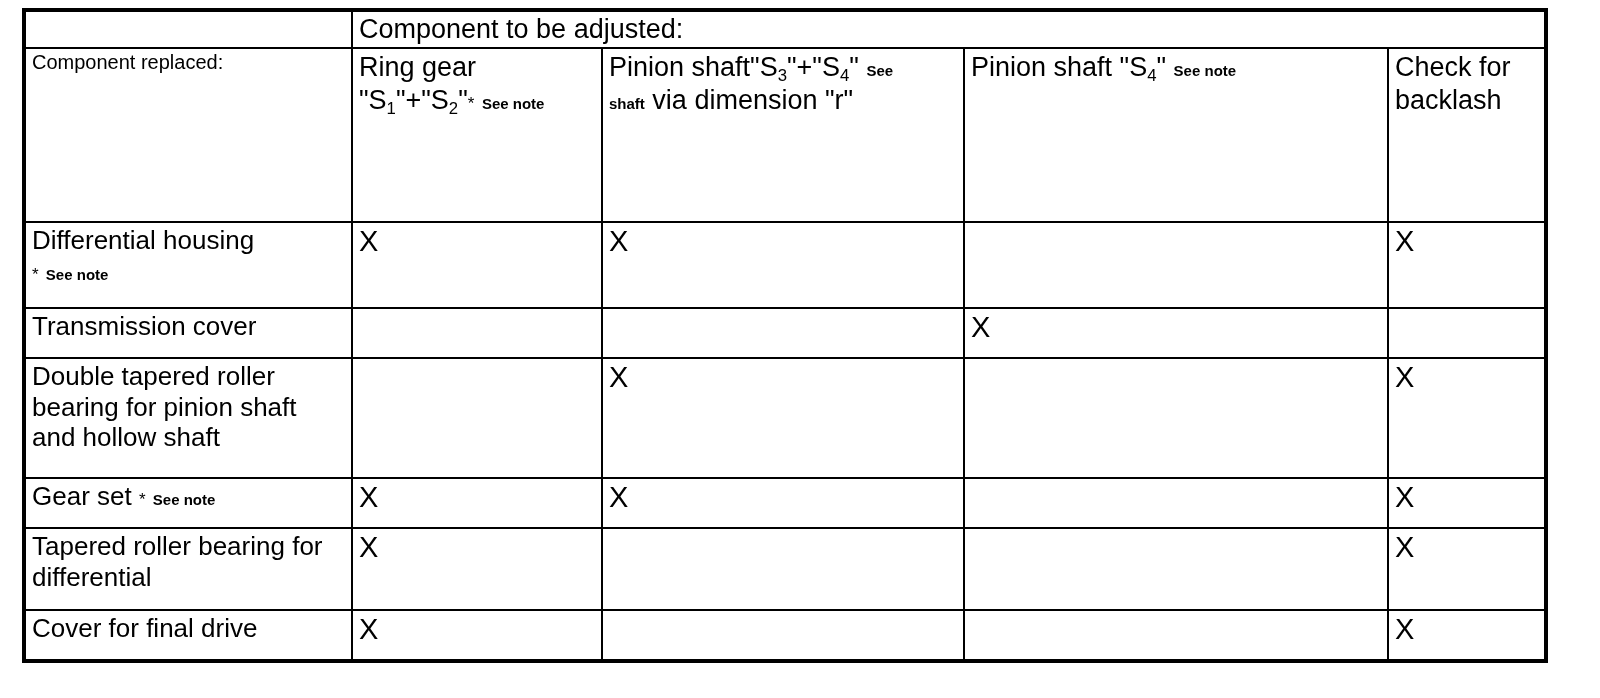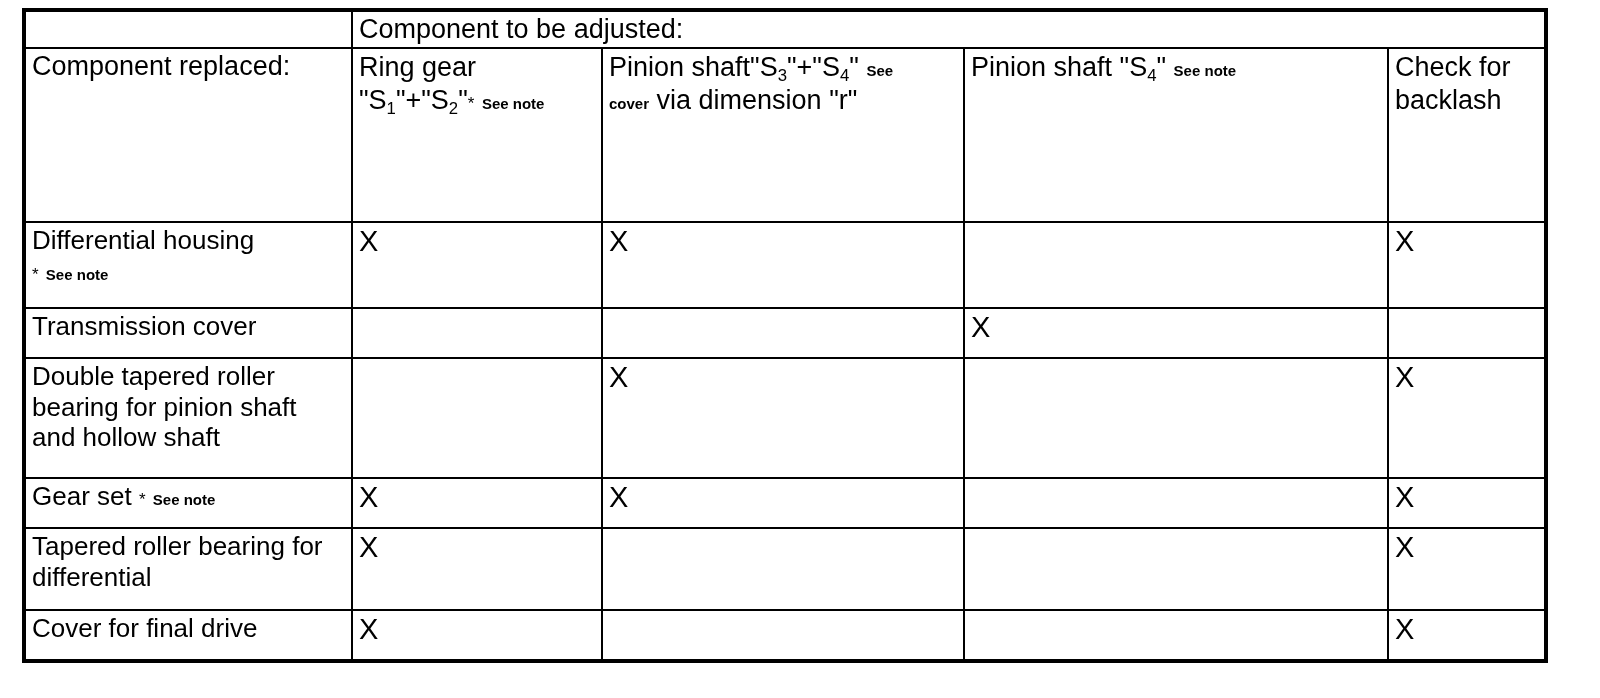--- a/index.html
+++ b/index.html
@@ -64,21 +64,21 @@
     font-size: 27px;
     line-height: 1.22;
     text-align: center;
     padding-top: 6px;
     height: 168px;
   }
   .hdr-cell.left-al {
     text-align: left;
   }
   .hdr-comp-replaced {
-    font-size: 27px;
+    font-size: 20px;
     text-align: left;
     padding-top: 6px;
     padding-left: 8px;
     height: 168px;
   }
   sub {
     font-size: 0.62em;
     vertical-align: -0.32em;
     line-height: 0;
   }
@@ -136,21 +136,21 @@
               <span class="note">See note</span>
             </div>
           </td>
 
           <td class="hdr-cell left-al">
             <div>
               <span>Pinion shaft"S</span><sub>3</sub><span>"+"S</span><sub>4</sub><span>"</span>
               <span class="note">See</span>
             </div>
             <div>
-              <span class="note">cover</span>
+              <span class="note">shaft</span>
               <span>via dimension "r"</span>
             </div>
           </td>
 
           <td class="hdr-cell">
             <div>
               <span>Pinion shaft "S</span><sub>4</sub><span>"</span>
               <span class="note">See note</span>
             </div>
           </td>

